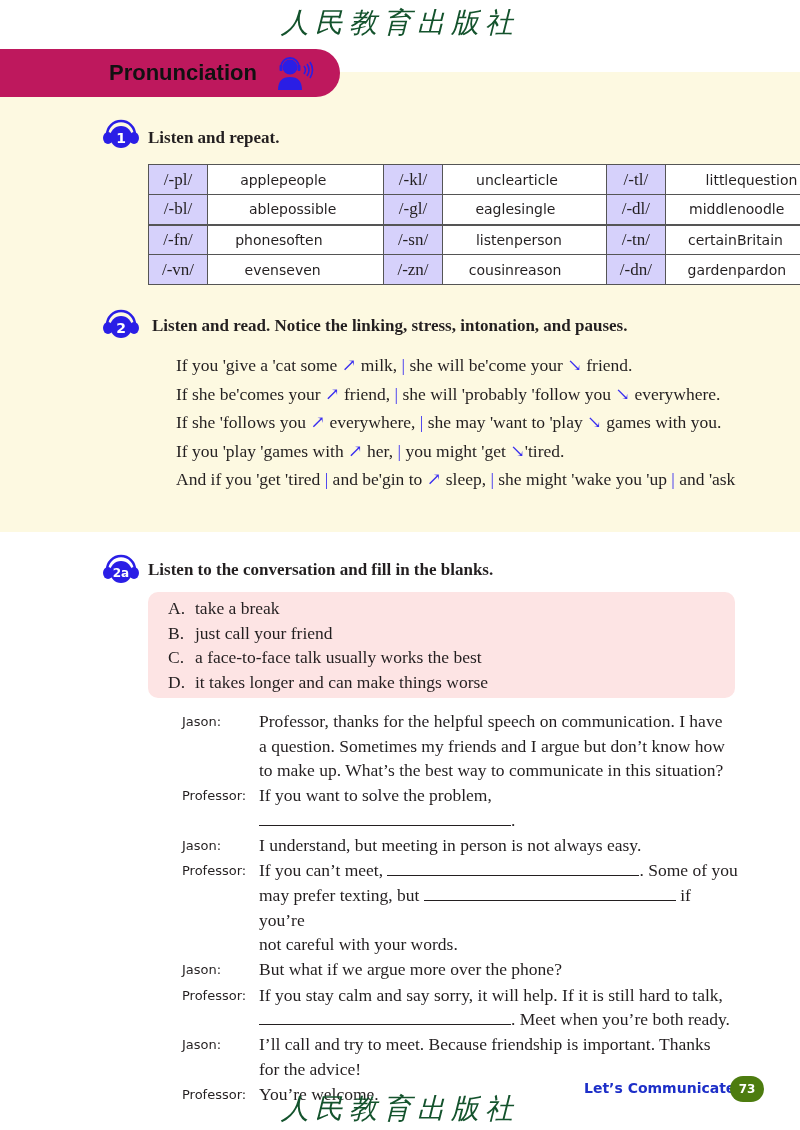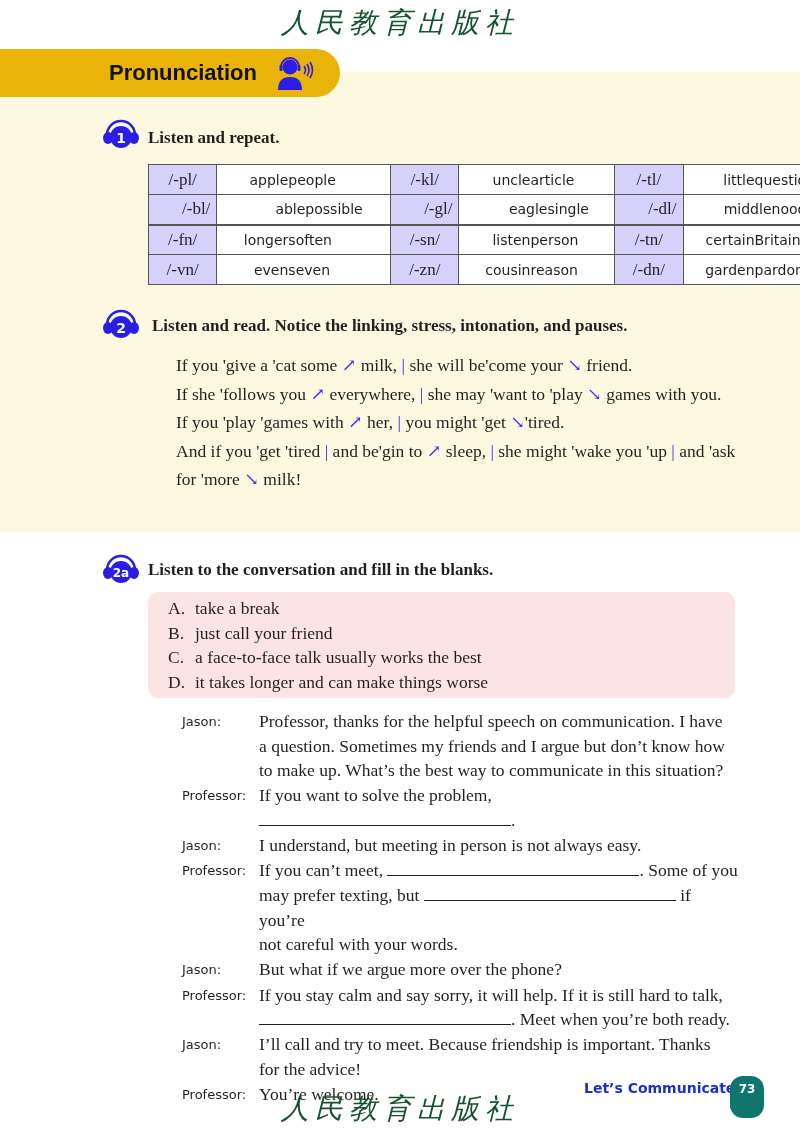--- a/index.html
+++ b/index.html
@@ -6,35 +6,35 @@
   html, body { width: 800px; height: 1130px; background: #ffffff; overflow: hidden; }
   body { position: relative; font-family: "Liberation Serif", "DejaVu Serif", serif; color: #231f20; }
 
   .publisher { position: absolute; left: 0; width: 800px; text-align: center; color: #14532d;
     font-family: "DejaVu Serif", serif; font-style: italic; font-size: 28px; letter-spacing: 6px; }
   .publisher.top { top: 4px; }
   .publisher.bottom { top: 1090px; }
 
   .yellow-bg { position: absolute; left: 0; top: 72px; width: 800px; height: 460px; background: #fdf9e1; }
 
-  .title-tab { position: absolute; left: 0; top: 49px; width: 340px; height: 48px; background: #eab308;
+  .title-tab { position: absolute; left: 0; top: 49px; width: 340px; height: 48px; background: #be185d;
     border-radius: 0 24px 24px 0; display: flex; align-items: center; }
   .title-tab .title { margin-left: 109px; font-family: "Liberation Sans", sans-serif; font-weight: bold;
     font-size: 22px; color: #111; }
   .title-tab .speaker-icon { margin-left: 18px; width: 40px; height: 36px; }
 
   .badge { position: absolute; width: 38px; height: 36px; }
   .badge svg { width: 38px; height: 36px; display: block; }
 
   .heading { position: absolute; font-weight: bold; font-size: 17px; color: #231f20; }
 
   table.sounds { position: absolute; left: 148px; top: 164px; width: 698px; border-collapse: collapse;
     border: 1.5px solid #444; font-size: 16px; }
   table.sounds td { height: 30px; border: 1px solid #555; padding: 0 6px; white-space: nowrap; }
-  table.sounds tr:nth-child(2) td { border-bottom: 2.5px solid #555; padding-left: 33px; }
+  table.sounds tr:nth-child(2) td { border-bottom: 2.5px solid #555; }
   table.sounds td.ipa { background: #d6d1fb; text-align: center; width: 59px;
     font-family: "Liberation Serif", serif; font-size: 17px; }
   table.sounds td.words { background: #fff; font-family: "DejaVu Sans", sans-serif; font-size: 14px;
     padding-left: 16px; }
   .wordpair { display: flex; }
   .wordpair .w1 { width: 55px; text-align: right; }
 
   .reading { position: absolute; left: 148px; top: 351px; width: 600px; font-size: 17.5px; line-height: 28.5px; margin-left: 28px; }
   .reading .line { white-space: nowrap; }
   .mark { color: #3a2ff0; }
@@ -46,21 +46,21 @@
 
   .dialogue { position: absolute; left: 148px; top: 709px; width: 590px; font-size: 17.5px; line-height: 24.7px; }
   .dialogue .turn { display: flex; margin-left: 34px; }
   .dialogue .speaker { width: 77px; flex: none; font-family: "DejaVu Sans", sans-serif; font-size: 13px;
     padding-top: 1px; color: #231f20; }
   .dialogue .text { flex: 1; }
   .blank { display: inline-block; border-bottom: 1px solid #231f20; height: 17px; vertical-align: baseline; }
 
   .footer-title { position: absolute; left: 584px; top: 1080px; font-family: "DejaVu Sans", sans-serif;
     font-weight: bold; font-size: 14px; color: #1d2fc8; }
-  .page-num { position: absolute; left: 730px; top: 1076px; width: 34px; height: 42px; background: #0f766e;
+  .page-num { position: absolute; left: 730px; top: 1076px; width: 34px; height: 26px; background: #4d7c0f;
     border-radius: 13px; color: #fff; font-family: "DejaVu Sans", sans-serif; font-weight: bold;
     font-size: 12px; text-align: center; line-height: 26px; }
 </style>
 </head>
 <body>
 
 <div class="publisher top">人民教育出版社</div>
 
 <div class="yellow-bg"></div>
 
@@ -134,21 +134,21 @@
           <div class="wordpair">
             <span class="w1">middle</span>
             <span>noodle</span>
           </div>
         </td>
       </tr>
       <tr>
         <td class="ipa">/-fn/</td>
         <td class="words">
           <div class="wordpair">
-            <span class="w1">longer</span>
+            <span class="w1">phone</span>
             <span>soften</span>
           </div>
         </td>
         <td class="ipa">/-sn/</td>
         <td class="words">
           <div class="wordpair">
             <span class="w1">listen</span>
             <span>person</span>
           </div>
         </td>
@@ -192,24 +192,24 @@
     <ellipse cx="6" cy="23" rx="5" ry="6" fill="#2a1ee6"></ellipse>
     <ellipse cx="32" cy="23" rx="5" ry="6" fill="#2a1ee6"></ellipse>
     <circle cx="19" cy="22" r="11" fill="#2a1ee6"></circle>
     <text x="19" y="27.5" text-anchor="middle" fill="#fff" font-family="DejaVu Sans, sans-serif" font-weight="bold" font-size="14">2</text>
   </svg>
 </div>
 <div class="heading" style="left:152px; top:316px;">Listen and read. Notice the linking, stress, intonation, and pauses.</div>
 
 <div class="reading">
   <div class="line">If you 'give a 'cat some <span class="mark">↗</span> milk, <span class="mark">|</span> she will be'come your <span class="mark">↘</span> friend.</div>
+  <div class="line">If she be'comes your <span class="mark">↗</span> friend, <span class="mark">|</span> she will 'probably 'follow you <span class="mark">↘</span> everywhere.</div>
   <div class="line">If she 'follows you <span class="mark">↗</span> everywhere, <span class="mark">|</span> she may 'want to 'play <span class="mark">↘</span> games with you.</div>
   <div class="line">If you 'play 'games with <span class="mark">↗</span> her, <span class="mark">|</span> you might 'get <span class="mark">↘</span>'tired.</div>
   <div class="line">And if  you 'get 'tired <span class="mark">|</span> and be'gin to <span class="mark">↗</span> sleep, <span class="mark">|</span> she might 'wake you 'up <span class="mark">|</span> and 'ask</div>
-  <div class="line">for 'more <span class="mark">↘</span> milk!</div>
 </div>
 
 <div class="badge" style="left:102px; top:550px;text-align:center;">
   <svg viewBox="0 0 38 36">
     <path d="M5 20 a14 14 0 0 1 28 0" fill="none" stroke="#2a1ee6" stroke-width="2.5"></path>
     <ellipse cx="6" cy="23" rx="5" ry="6" fill="#2a1ee6"></ellipse>
     <ellipse cx="32" cy="23" rx="5" ry="6" fill="#2a1ee6"></ellipse>
     <circle cx="19" cy="22" r="11" fill="#2a1ee6"></circle>
     <text x="19" y="27" text-anchor="middle" fill="#fff" font-family="DejaVu Sans, sans-serif" font-weight="bold" font-size="12">2a</text>
   </svg>

